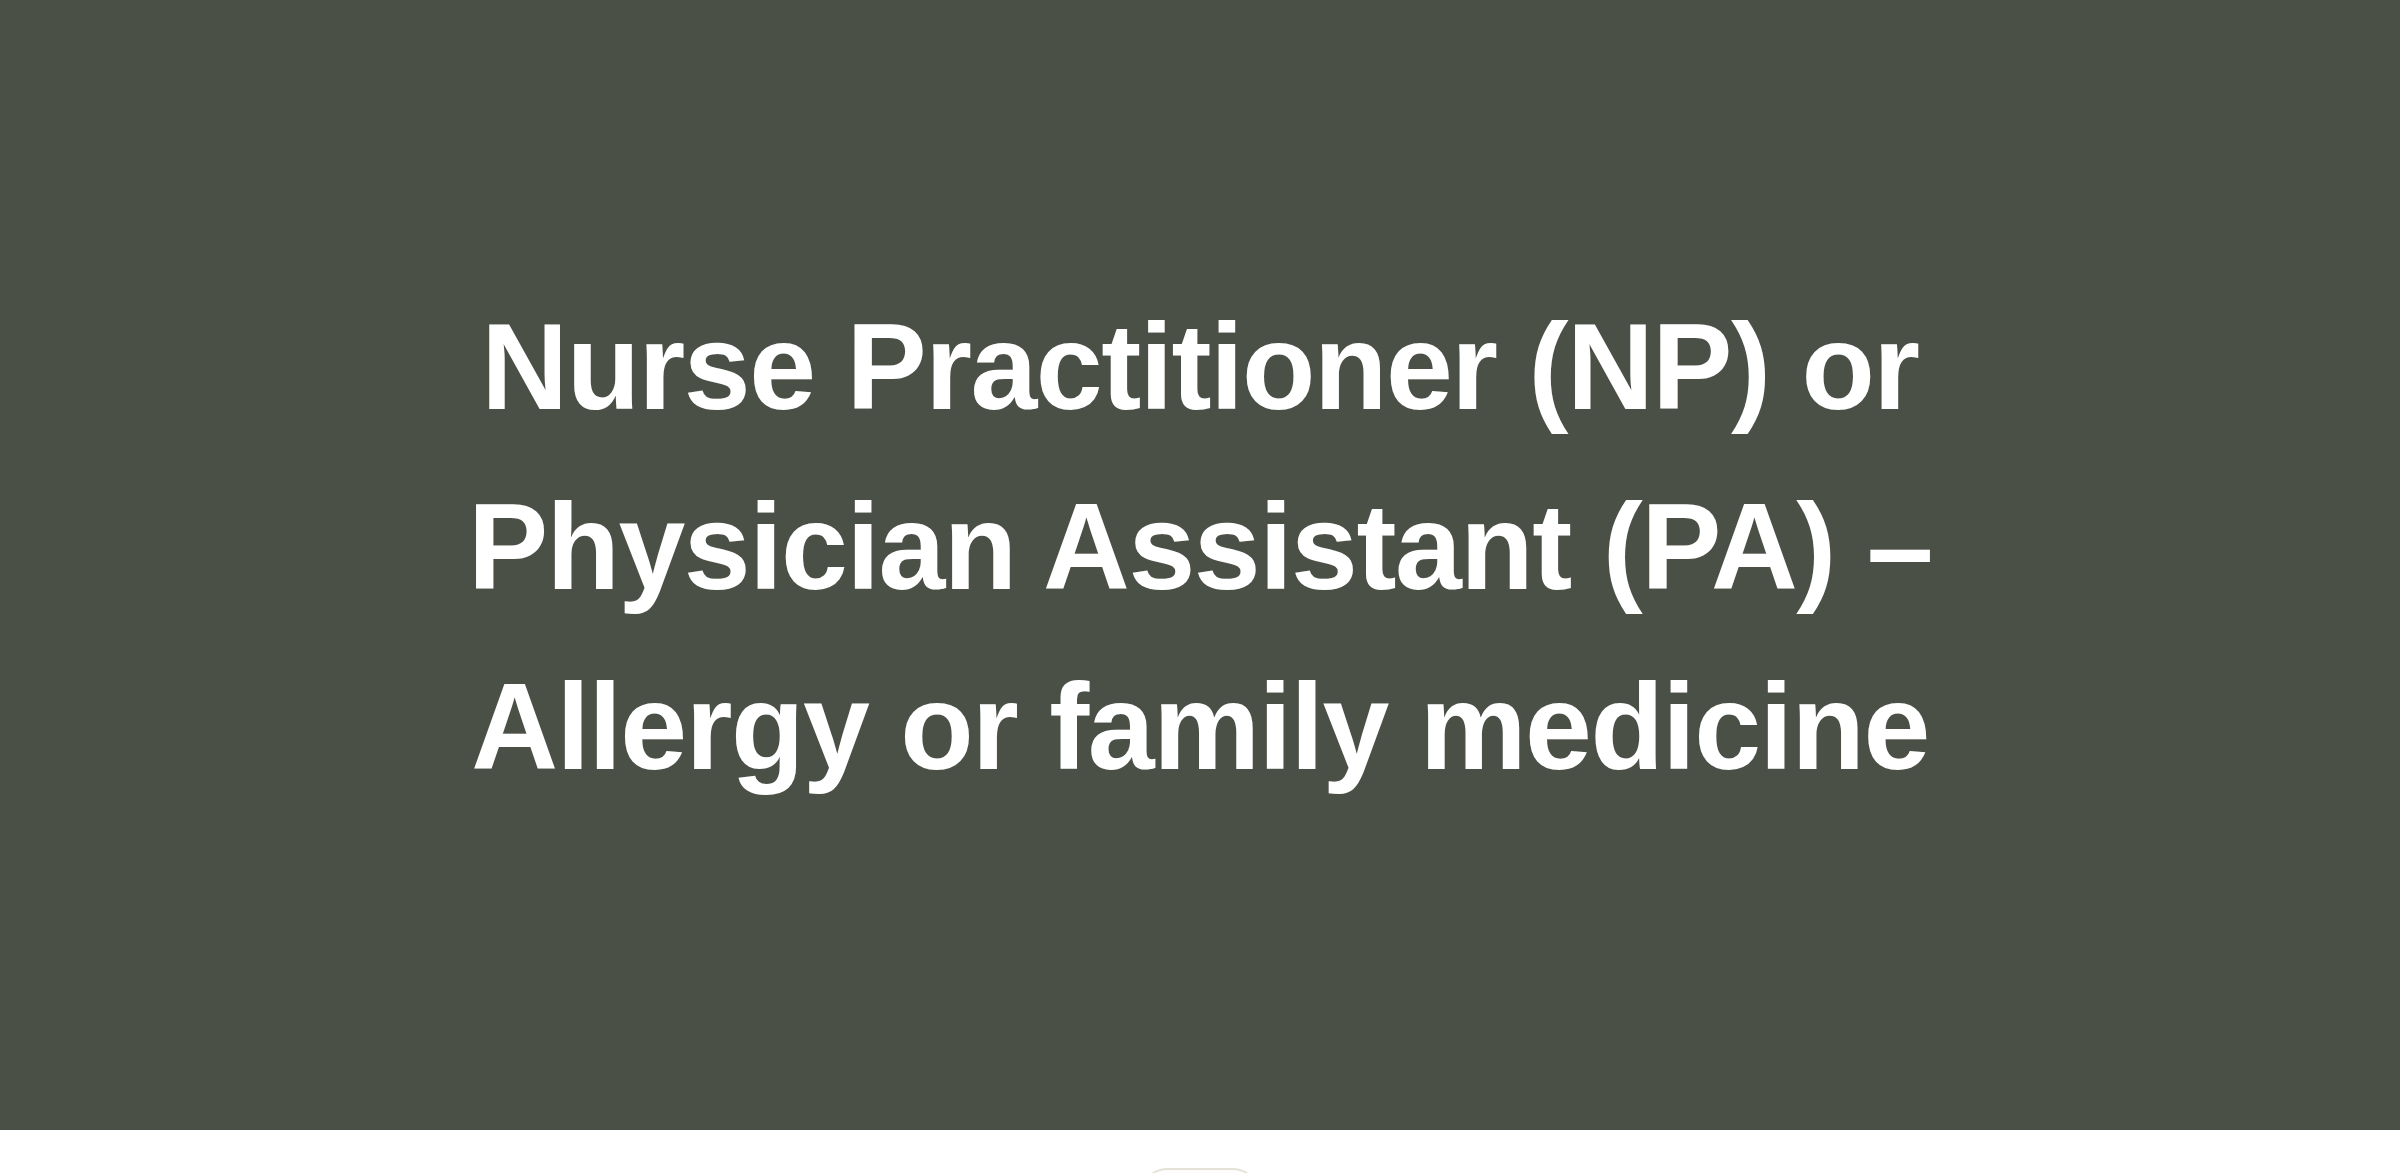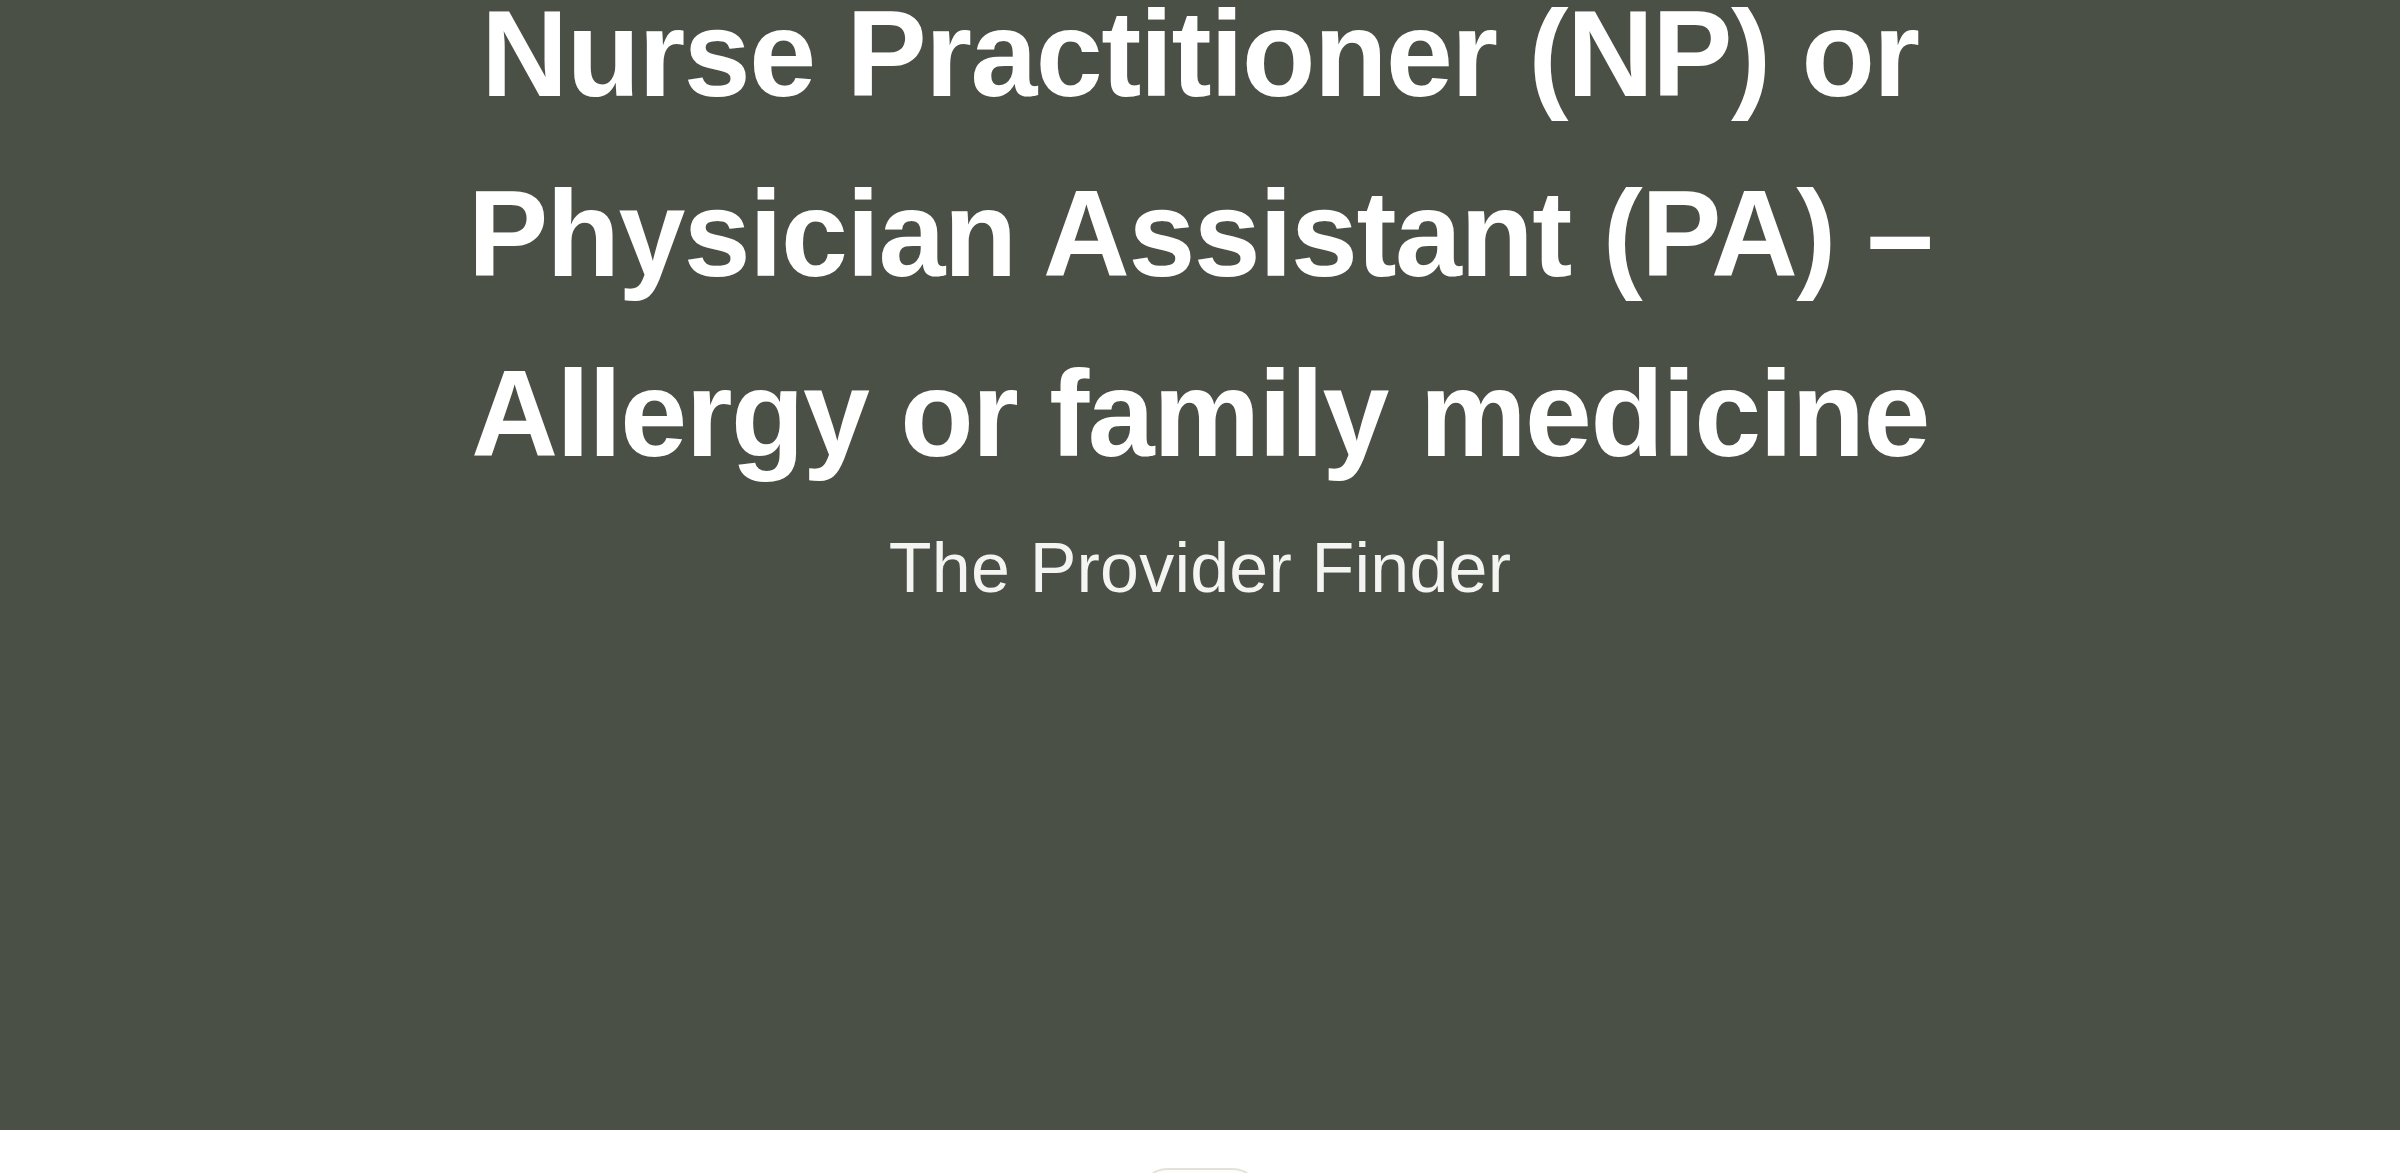--- a/index.html
+++ b/index.html
@@ -25,20 +25,21 @@
   .hero {
     position: absolute;
     left: 0;
     top: 0;
     width: 2400px;
     height: 1130px;
     background: #4b5047;
     display: flex;
     flex-direction: column;
     align-items: center;
+    justify-content: center;
   }
 
   .hero-inner {
     width: 1880px;
     text-align: center;
     margin-top: -36px;
   }
 
   .hero-title {
     font-family: "Liberation Sans", sans-serif;
@@ -87,21 +88,20 @@
   }
 </style>
 </head>
 <body>
 
 <div class="page">
 
   <section class="hero">
     <div class="hero-inner">
       <h1 class="hero-title">Nurse Practitioner (NP) or Physician Assistant (PA) – Allergy or family medicine</h1>
-      <p class="hero-subtitle">The Provider Finder</p>
     </div>
   </section>
 
   <section class="content-section">
     <div class="peek-card"></div>
   </section>
 
 </div>
 
 </body></html>

